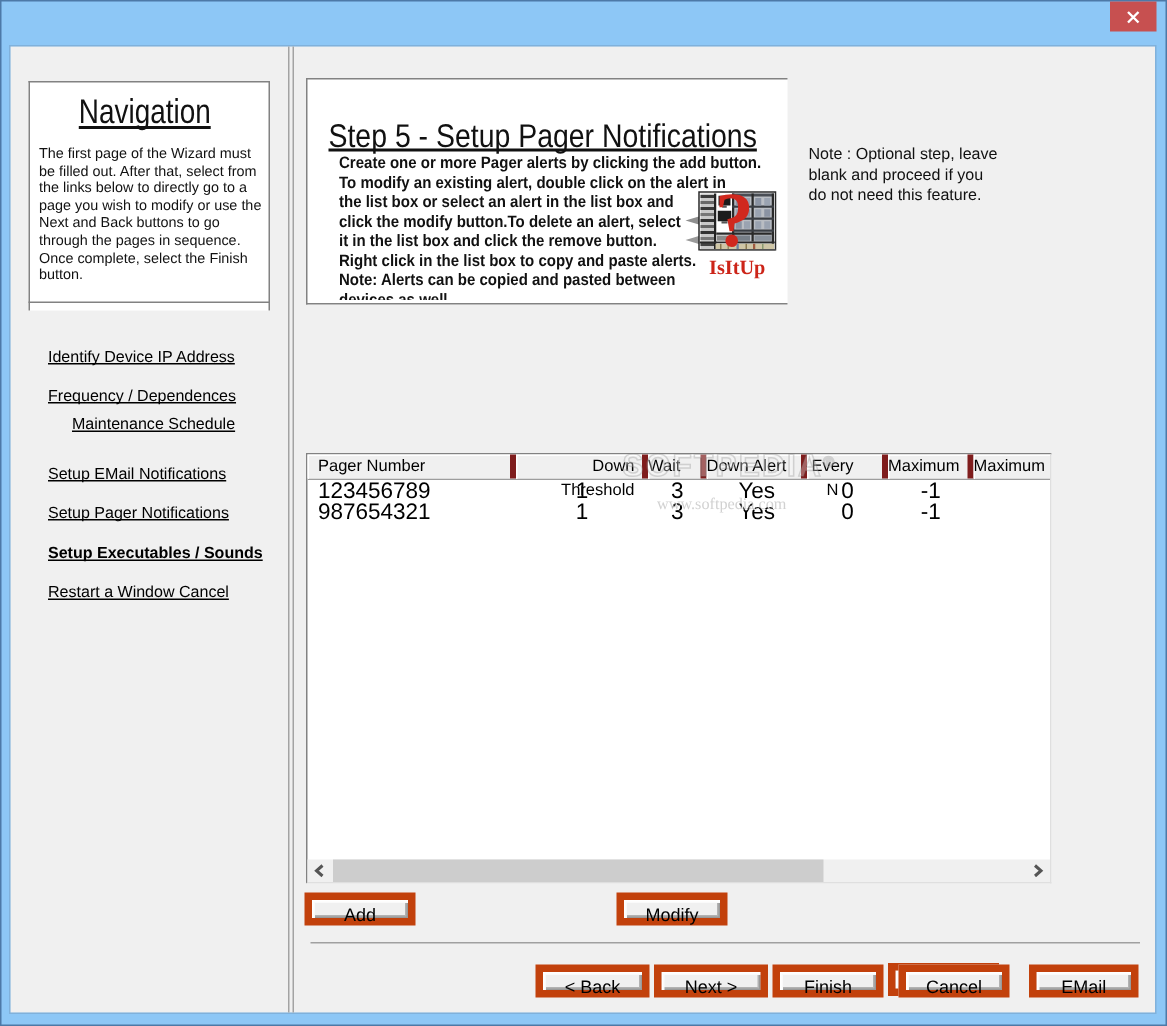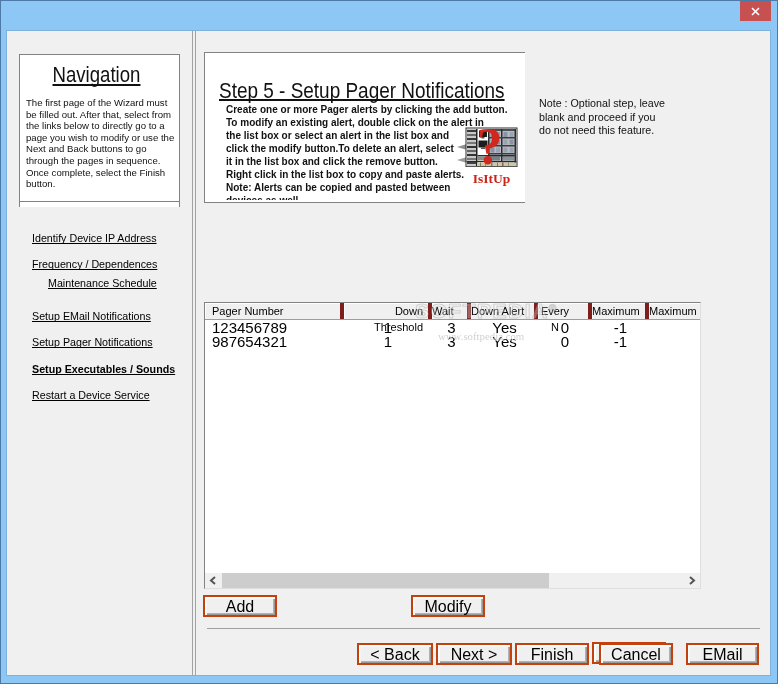--- a/index.html
+++ b/index.html
@@ -23,21 +23,21 @@
   #notetext{position:absolute;left:539px;top:97px;font-size:10.7px;line-height:13.7px;color:#111;}
   
   #tbl{position:absolute;left:204px;top:302px;width:495px;height:285px;background:#fff;border-top:1px solid #828282;border-left:1px solid #828282;border-right:1px solid #dfdfdf;border-bottom:1px solid #dfdfdf;}
   .hcell{position:absolute;top:0;height:16px;background:#f0f0f0;border-right:4px solid #7f1d1d;box-shadow:inset 1px 1px 0 #fff;font-size:11px;line-height:16px;color:#000;box-sizing:border-box;}
   #thead{position:absolute;left:0;top:0;width:495px;height:17px;background:#f0f0f0;border-bottom:1px solid #9d9d9d;box-sizing:border-box;}
   .rcell{position:absolute;height:14px;font-size:15px;line-height:14px;color:#000;}
   
   #sbar{position:absolute;left:0px;top:270px;width:495px;height:15px;background:#f0f0f0;}
   #sthumb{position:absolute;left:17px;top:0;width:327px;height:15px;background:#cdcdcd;}
   
-  .btn{position:absolute;height:22px;background:#f0f0f0;border:2px solid #c2410c;box-shadow:inset 1px 1px 0 #fff,inset 2px 2px 0 #fafafa,inset -1px -1px 0 #999999,inset -2px -2px 0 #b2b2b2;font-size:16px;text-align:center;line-height:20px;color:#000;box-sizing:border-box;}
+  .btn{position:absolute;height:22px;background:#f0f0f0;border:5px solid #c2410c;box-shadow:inset 1px 1px 0 #fff,inset 2px 2px 0 #fafafa,inset -1px -1px 0 #999999,inset -2px -2px 0 #b2b2b2;font-size:12px;text-align:center;line-height:20px;color:#000;box-sizing:border-box;}
   #sep{position:absolute;left:207px;top:628px;width:553px;height:1px;background:#a0a0a0;}
   .wmbig{position:absolute;left:210px;top:-4px;font-size:21px;font-weight:bold;letter-spacing:1.5px;color:rgba(255,255,255,0.30);-webkit-text-stroke:1px rgba(128,128,128,0.30);white-space:nowrap;}
   .wmsmall{position:absolute;left:233px;top:27px;font-family:"Liberation Serif",serif;font-size:10.8px;color:rgba(145,145,145,0.42);text-shadow:1px 1px 0 rgba(255,255,255,0.9);white-space:nowrap;}
 </style>
 </head>
 <body>
 <div id="win">
   <div id="content"></div>
   <div id="winborder"></div>
   <div id="closebtn">
@@ -51,21 +51,21 @@
   <div id="navbox"></div>
   <div id="navline"></div>
   <div id="navhead">Navigation</div>
   <div id="navpara">The first page of the Wizard must<br>be filled out. After that, select from<br>the links below to directly go to a<br>page you wish to modify or use the<br>Next and Back buttons to go<br>through the pages in sequence.<br>Once complete, select the Finish<br>button.</div>
   <div class="navlink" style="top:232px;">Identify Device IP Address</div>
   <div class="navlink" style="top:258px;">Frequency / Dependences</div>
   <div class="navlink" style="top:277px;margin-left:16px;">Maintenance Schedule</div>
   <div class="navlink" style="top:310px;">Setup EMail Notifications</div>
   <div class="navlink" style="top:336px;">Setup Pager Notifications</div>
   <div class="navlink" style="top:363px;font-weight:bold;">Setup Executables / Sounds</div>
-  <div class="navlink" style="top:389px;">Restart a Device Service</div>
+  <div class="navlink" style="top:389px;">Restart a Window Cancel</div>
 
   <div id="stepbox"></div>
   <div id="steptitle">Step 5 - Setup Pager Notifications</div>
   <div id="stepbold">Create one or more Pager alerts by clicking the add button.<br>To modify an existing alert, double click on the alert in<br>the list box or select an alert in the list box and<br>click the modify button.To delete an alert, select<br>it in the list box and click the remove button.<br>Right click in the list box to copy and paste alerts.<br>Note: Alerts can be copied and pasted between<br>devices as well.</div>
   <svg id="logo" style="position:absolute;left:455px;top:124px;" width="65" height="62" viewBox="0 0 65 62">
 
     <polygon points="2,23 12,20 12,26" fill="#8f8f8f"></polygon>
     <polygon points="2,36 12,33 12,39" fill="#9a9a9a"></polygon>
 
     <rect x="11" y="4" width="51" height="38.5" fill="#ffffff" stroke="#2a2a2a" stroke-width="1"></rect>

